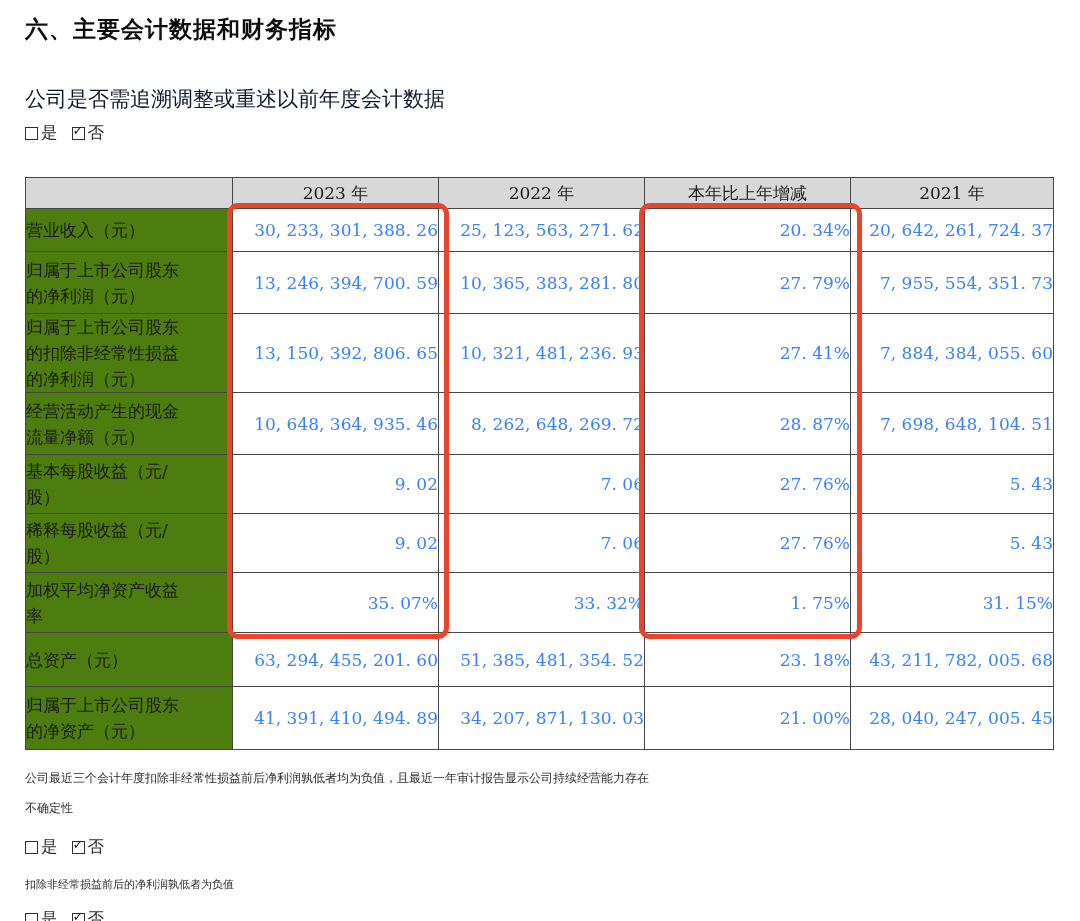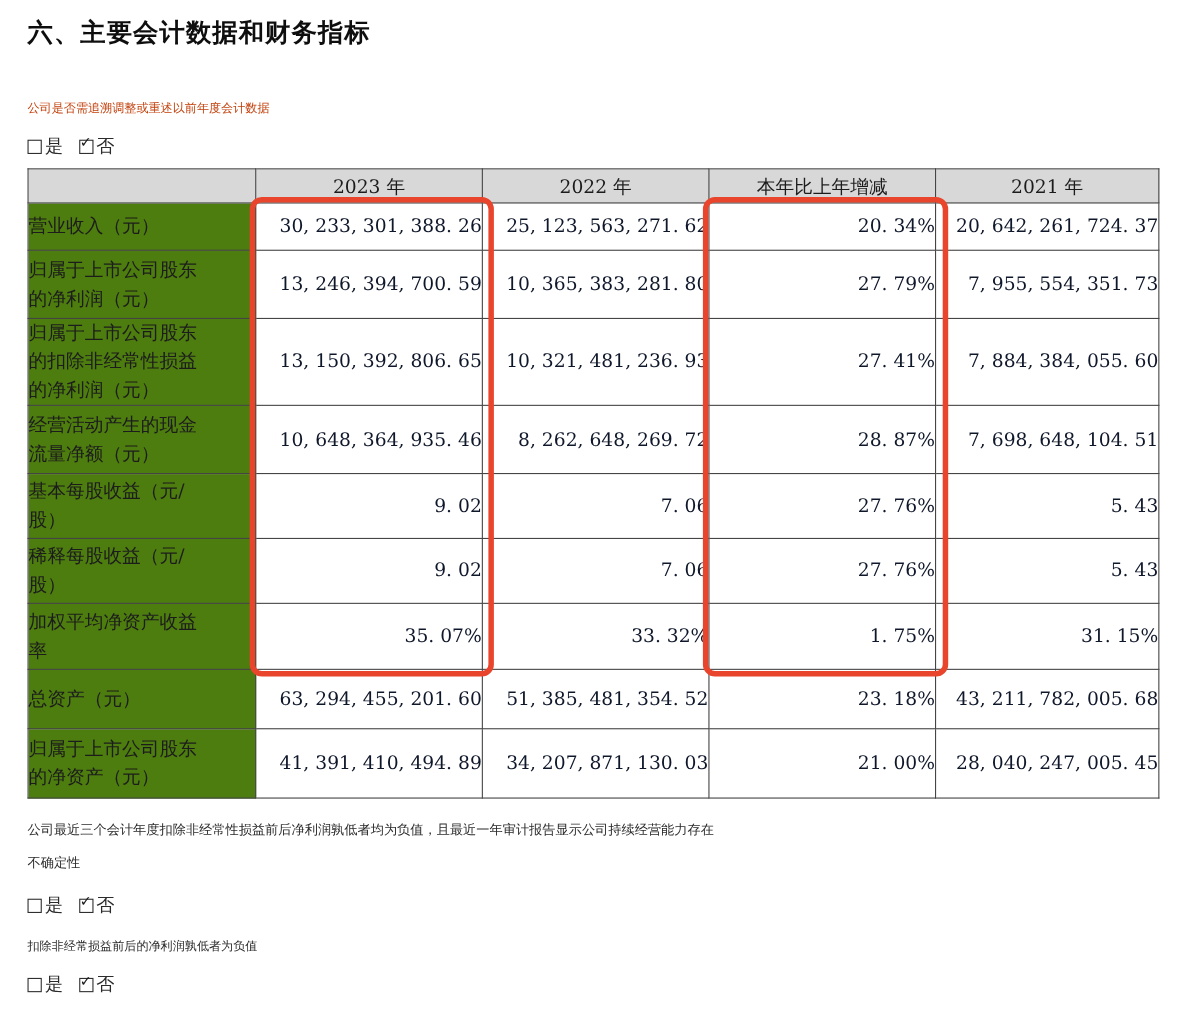--- a/index.html
+++ b/index.html
@@ -15,22 +15,22 @@
     overflow: hidden;
   }
   .doc-title {
     font-size: 23px;
     font-weight: bold;
     color: #0e0e0e;
     margin: 0;
     letter-spacing: 1px;
   }
   .body-text {
-    font-size: 11px;
-    color: #c2410c;
+    font-size: 21px;
+    color: #0f172a;
     line-height: 20px;
   }
   .q-text { margin-top: 44px; }
   .cb-row {
     margin-top: 13px;
     display: flex;
     align-items: center;
     gap: 14px;
     font-size: 16.5px;
     color: #2b2b2b;
@@ -49,21 +49,21 @@
     left: 0px; top: -4px;
     font-family: "DejaVu Sans", sans-serif;
     font-size: 13px;
     font-weight: bold;
     color: #1a1a1a;
     line-height: 14px;
   }
   
   .table-wrap {
     position: relative;
-    margin-top: 9px;
+    margin-top: 33px;
     width: 1028px;
   }
   table.fin {
     border-collapse: collapse;
     table-layout: fixed;
     width: 1028px;
     font-size: 17px;
   }
   table.fin td, table.fin th {
     border: 1px solid #454545;
@@ -82,21 +82,21 @@
     text-align: left;
     padding: 4px 6px 4px 11px;
     white-space: pre-line;
     line-height: 26px;
     color: #1c1c1c;
   }
   td.value-cell {
     background: #ffffff;
     text-align: right;
     padding-right: 11px;
-    color: #0f172a;
+    color: #3b82f6;
   }
   tr.r-head  { height: 31px; }
   tr.row-1   { height: 43px; }
   tr.row-2   { height: 62px; }
   tr.row-3   { height: 78px; }
   tr.row-4   { height: 62px; }
   tr.row-5   { height: 59px; }
   tr.row-6   { height: 59px; }
   tr.row-7   { height: 60px; }
   tr.row-8   { height: 54px; }

